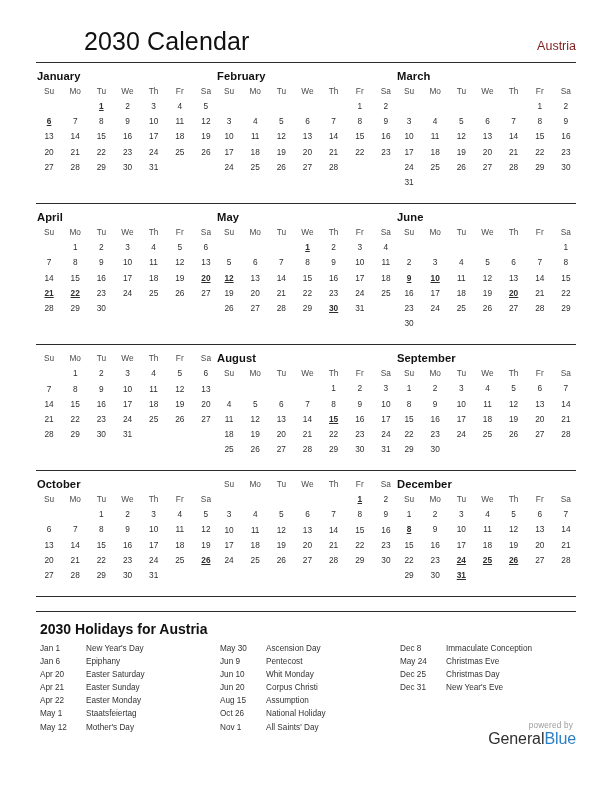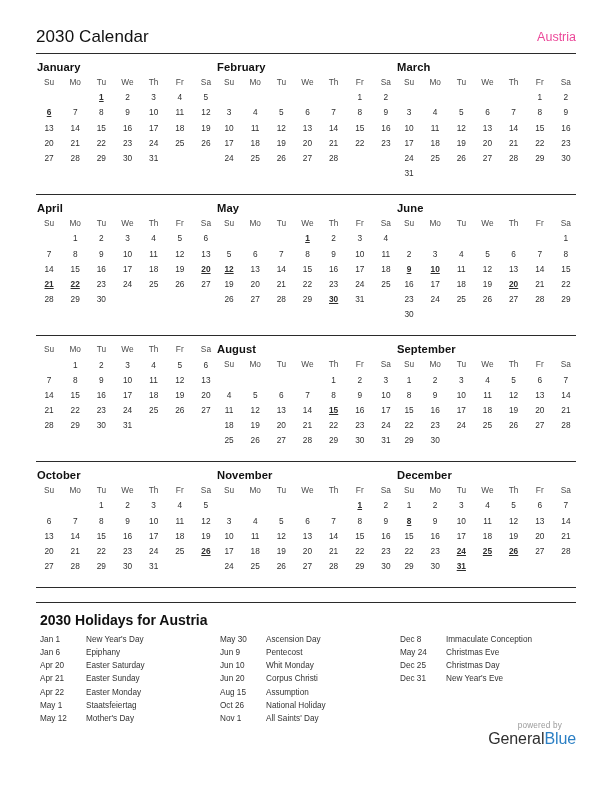--- a/index.html
+++ b/index.html
@@ -26,29 +26,30 @@
   
   .header {
     display: flex;
     align-items: flex-end;
     justify-content: space-between;
     padding-top: 28px;
     padding-bottom: 6px;
     border-bottom: 1.6px solid #2b2b2b;
   }
   .doc-title {
-    font-size: 17px;
+    font-size: 25px;
     font-weight: 400;
     letter-spacing: 0.1px;
     color: #111111;
     line-height: 1.1;
+    margin-left: 48px;
   }
   .region-label {
     font-size: 12.5px;
-    color: #ec4899;
+    color: #7f1d1d;
     padding-bottom: 3px;
   }
 
   
   .quarters {
     padding-top: 0;
   }
   .quarter-row {
     display: flex;
     border-bottom: 1.4px solid #2b2b2b;
@@ -137,21 +138,21 @@
     position: absolute;
     right: 36px;
     bottom: 44px;
     text-align: right;
   }
   .powered-by {
     font-size: 8.2px;
     color: #9a9a9a;
     letter-spacing: 0.2px;
     margin-bottom: 1px;
-    margin-right: 14px;
+    margin-right: 3px;
   }
   .brand {
     font-size: 16px;
     letter-spacing: -0.1px;
     line-height: 1.05;
   }
   .brand-general { color: #2f2f2f; }
   .brand-blue { color: #2b7fc4; }
 </style>
 </head>
@@ -813,21 +814,20 @@
                 <td>29</td>
                 <td>30</td>
                 <td>31</td>
                 <td class="empty"></td>
                 <td class="empty"></td>
               </tr>
             </tbody>
           </table>
         </div>
         <div class="month">
-          <div class="month-name">November</div>
           <table class="month-table">
             <thead>
               <tr>
                 <th>Su</th>
                 <th>Mo</th>
                 <th>Tu</th>
                 <th>We</th>
                 <th>Th</th>
                 <th>Fr</th>
                 <th>Sa</th>

